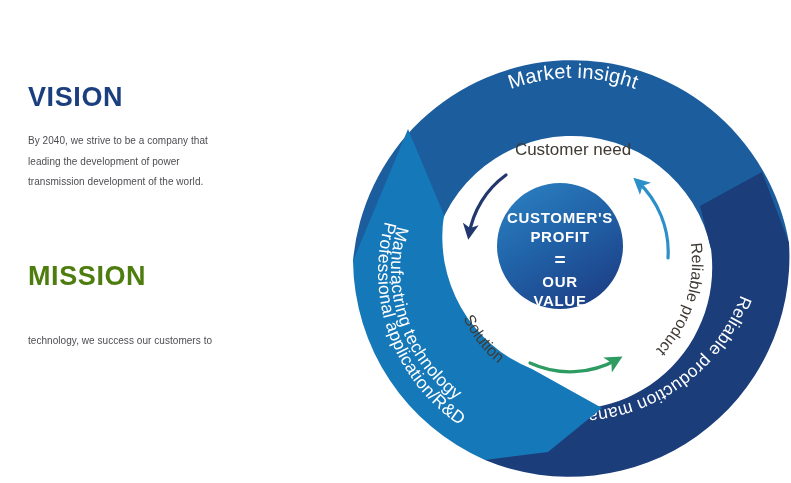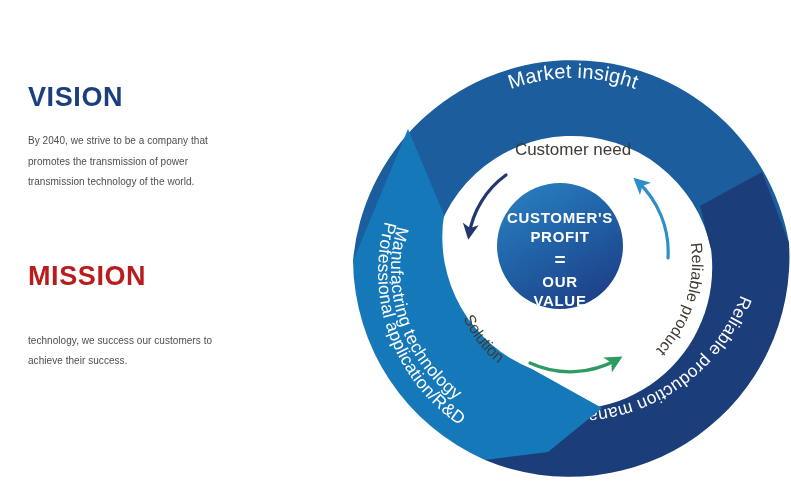--- a/index.html
+++ b/index.html
@@ -32,21 +32,21 @@
   .block-mission { position: absolute; left: 0; top: 262px; width: 290px; }
 
   .heading {
     font-size: 27px;
     font-weight: bold;
     letter-spacing: 0.6px;
     margin: 0 0 20px 0;
     line-height: 1.05;
   }
   .heading.vision { color: #1b3f7e; }
-  .heading.mission { color: #b91c1c; }
+  .heading.mission { color: #4d7c0f; }
 
   .body-text {
     font-size: 10px;
     line-height: 2.05;
     color: #4d4d52;
     margin: 0;
     letter-spacing: 0.05px;
   }
 
   
@@ -94,31 +94,30 @@
 <body>
 
 <div id="stage">
 
   <div class="text-col">
 
     <div class="block-vision">
       <h1 class="heading vision">VISION</h1>
       <p class="body-text">
         <span>By 2040, we strive to be a company that</span><br>
-        <span>promotes the transmission of power</span><br>
-        <span>transmission technology of the world.</span>
+        <span>leading the development of power</span><br>
+        <span>transmission development of the world.</span>
       </p>
     </div>
 
     <div class="block-mission">
       <h1 class="heading mission">MISSION</h1>
       <p class="body-text">
         <br>
         <span>technology, we success our customers to</span><br>
-        <span>achieve their success.</span>
       </p>
     </div>
 
   </div>
 
   <div class="diagram">
     <svg width="450" height="450" viewBox="0 0 450 450" xmlns="http://www.w3.org/2000/svg">
       <defs>
 
         <linearGradient id="centerGrad" x1="0.15" y1="0" x2="0.75" y2="1">

